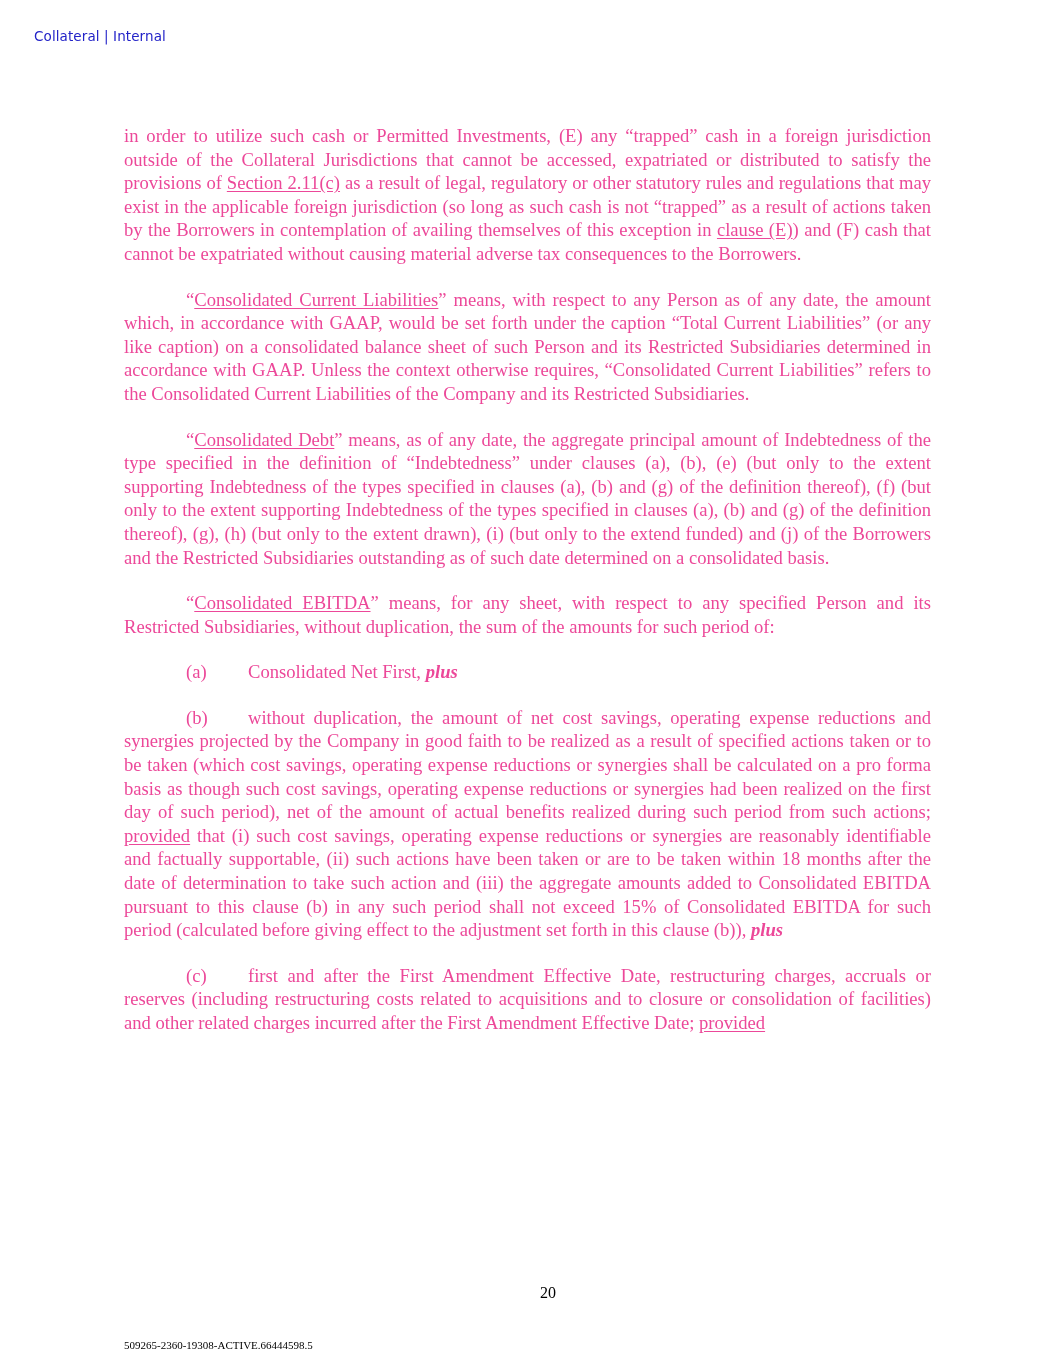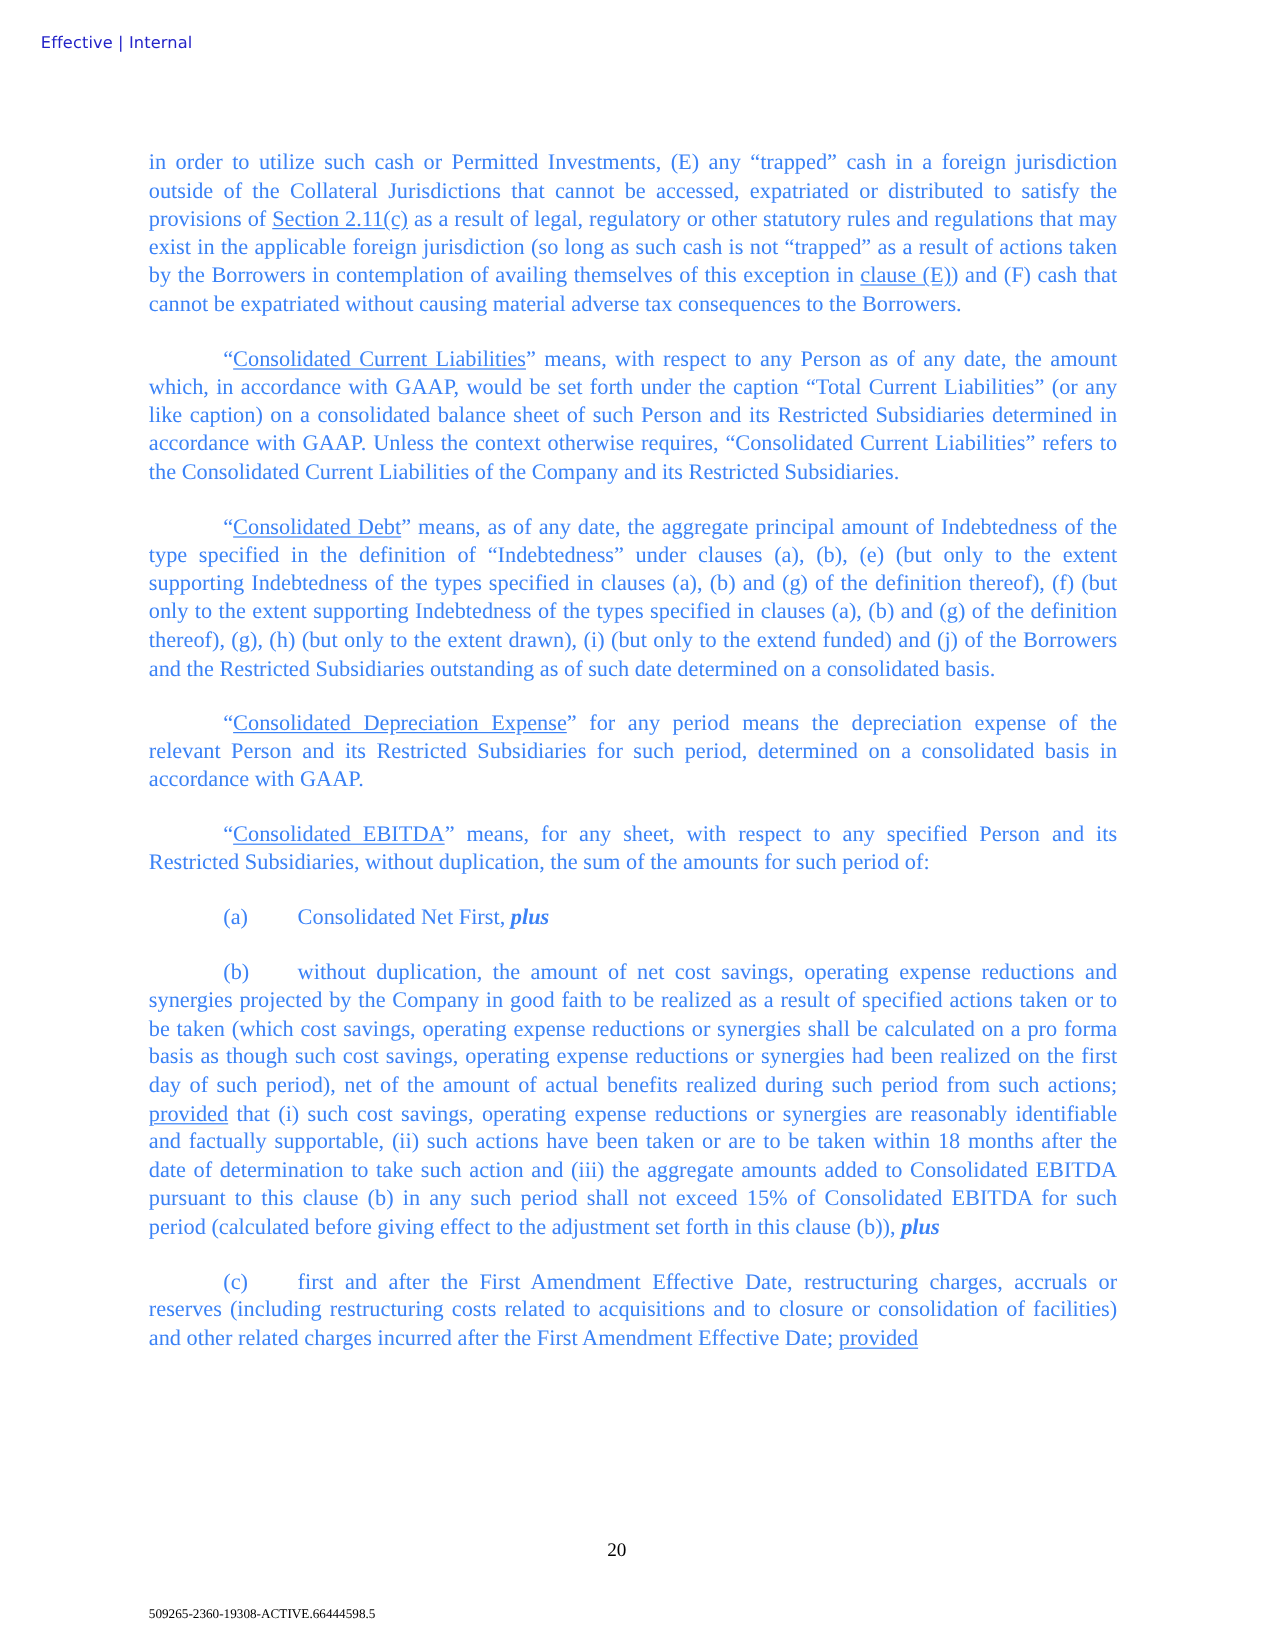--- a/index.html
+++ b/index.html
@@ -5,54 +5,53 @@
   html, body { margin: 0; padding: 0; background: #ffffff; }
   body { width: 1055px; height: 1365px; position: relative; overflow: hidden; }
   .classification {
     position: absolute; left: 34px; top: 28px;
     font-family: "DejaVu Sans", "Liberation Sans", sans-serif;
     font-size: 13.5px; color: #2323c8; letter-spacing: 0.1px;
   }
   .body-text {
     position: absolute; left: 124px; top: 124px; width: 807px;
     font-family: "Liberation Serif", "DejaVu Serif", serif;
-    font-size: 18.6px; line-height: 23.6px; color: #3b82f6;
+    font-size: 18.6px; line-height: 23.6px; color: #ec4899;
     text-align: justify;
   }
   .para { margin: 0 0 22px 0; }
   .indent { text-indent: 62px; }
   .clause { margin: 0 0 22px 0; text-indent: 62px; }
   .clause-label { display: inline-block; text-indent: 0; width: 62px; }
   .u { text-decoration: underline; text-underline-offset: 2px; }
   .i { font-style: italic; font-weight: bold; }
   .footer-id {
     position: absolute; left: 124px; top: 1339px;
     font-family: "Liberation Serif", "DejaVu Serif", serif;
     font-size: 11px; color: #000;
   }
   .page-number {
-    position: absolute; left: 506px; top: 1284px;
+    position: absolute; left: 540px; top: 1284px;
     font-family: "Liberation Serif", "DejaVu Serif", serif;
     font-size: 16px; color: #000;
   }
 </style>
 </head>
 <body>
 
-<div class="classification" style="color: rgb(35, 35, 200);">Effective | Internal</div>
+<div class="classification" style="color: rgb(35, 35, 200);">Collateral | Internal</div>
 
 <div class="body-text">
 
   <p class="para"><span>in order to utilize such cash or Permitted Investments, (E) any “trapped” cash in a foreign jurisdiction outside of the Collateral Jurisdictions that cannot be accessed, expatriated or distributed to satisfy the provisions of </span><span class="u">Section 2.11(c)</span><span> as a result of legal, regulatory or other statutory rules and regulations that may exist in the applicable foreign jurisdiction (so long as such cash is not “trapped” as a result of actions taken by the Borrowers in contemplation of availing themselves of this exception in </span><span class="u">clause (E)</span><span>) and (F) cash that cannot be expatriated without causing material adverse tax consequences to the Borrowers.</span></p>
 
   <p class="para indent"><span>“</span><span class="u">Consolidated Current Liabilities</span><span>” means, with respect to any Person as of any date, the amount which, in accordance with GAAP, would be set forth under the caption “Total Current Liabilities” (or any like caption) on a consolidated balance sheet of such Person and its Restricted Subsidiaries determined in accordance with GAAP.  Unless the context otherwise requires, “Consolidated Current Liabilities” refers to the Consolidated Current Liabilities of the Company and its Restricted Subsidiaries.</span></p>
 
   <p class="para indent"><span>“</span><span class="u">Consolidated Debt</span><span>” means, as of any date, the aggregate principal amount of Indebtedness of the type specified in the definition of “Indebtedness” under clauses (a), (b), (e) (but only to the extent supporting Indebtedness of the types specified in clauses (a), (b) and (g) of the definition thereof), (f) (but only to the extent supporting Indebtedness of the types specified in clauses (a), (b) and (g) of the definition thereof), (g), (h) (but only to the extent drawn), (i) (but only to the extend funded) and (j) of the Borrowers and the Restricted Subsidiaries outstanding as of such date determined on a consolidated basis.</span></p>
 
-  <p class="para indent"><span>“</span><span class="u">Consolidated Depreciation Expense</span><span>” for any period means the depreciation expense of the relevant Person and its Restricted Subsidiaries for such period, determined on a consolidated basis in accordance with GAAP.</span></p>
 
   <p class="para indent"><span>“</span><span class="u">Consolidated EBITDA</span><span>” means, for any sheet, with respect to any specified Person and its Restricted Subsidiaries, without duplication, the sum of the amounts for such period of:</span></p>
 
   <p class="clause"><span class="clause-label">(a)</span><span>Consolidated Net First, </span><span class="i">plus</span></p>
 
   <p class="clause"><span class="clause-label">(b)</span><span>without duplication, the amount of net cost savings, operating expense reductions and synergies projected by the Company in good faith to be realized as a result of specified actions taken or to be taken (which cost savings, operating expense reductions or synergies shall be calculated on a pro forma basis as though such cost savings, operating expense reductions or synergies had been realized on the first day of such period), net of the amount of actual benefits realized during such period from such actions; </span><span class="u">provided</span><span> that (i) such cost savings, operating expense reductions or synergies are reasonably identifiable and factually supportable, (ii) such actions have been taken or are to be taken within 18 months after the date of determination to take such action and (iii) the aggregate amounts added to Consolidated EBITDA pursuant to this clause (b) in any such period shall not exceed 15% of Consolidated EBITDA for such period (calculated before giving effect to the adjustment set forth in this clause (b)), </span><span class="i">plus</span></p>
 
   <p class="clause"><span class="clause-label">(c)</span><span>first and after the First Amendment Effective Date, restructuring charges, accruals or reserves (including restructuring costs related to acquisitions and to closure or consolidation of facilities) and other related charges incurred after the First Amendment Effective Date; </span><span class="u">provided</span></p>
 
 </div>

